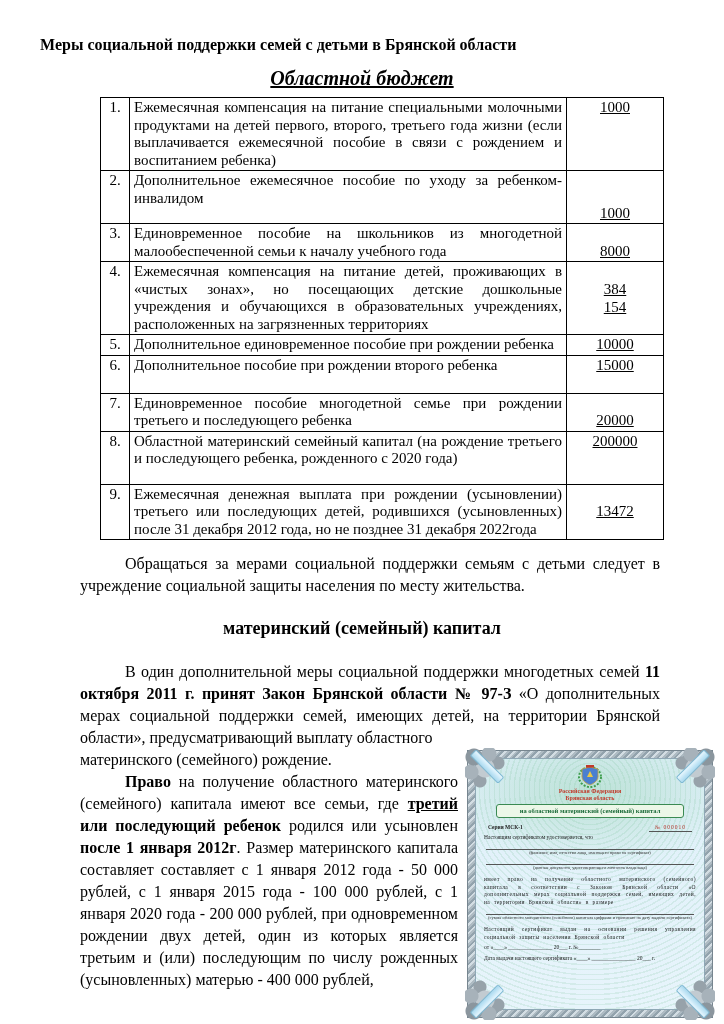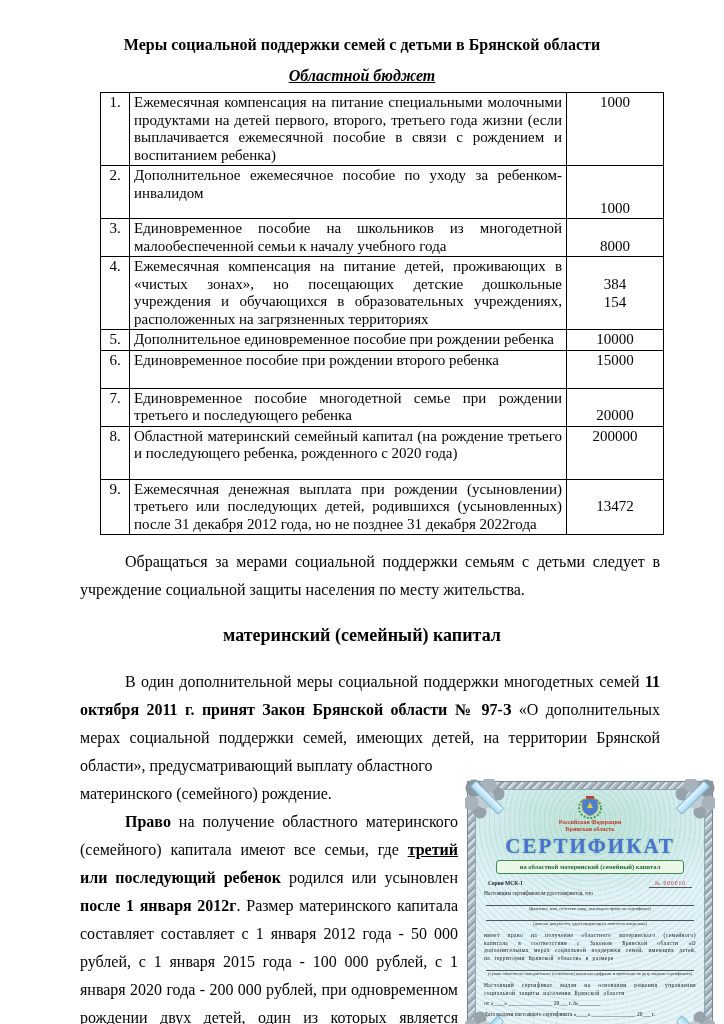--- a/index.html
+++ b/index.html
@@ -3,45 +3,45 @@
 <meta charset="utf-8">
 <style>
   html,body{margin:0;padding:0;background:#888;}
   .page{
     width:724px;height:1024px;background:#ffffff;margin:0 auto;
     font-family:"Liberation Serif","DejaVu Serif",serif;color:#000;
     position:relative;overflow:hidden;
   }
   
   .doc-title{
-    margin:36px 40px 0 40px;text-align:center;
+    margin:36px 40px 0 40px;text-align:left;
     font-size:16px;font-weight:bold;
   }
   .budget-subtitle{
     margin:13px 40px 0 40px;text-align:center;
-    font-size:16px;font-weight:bold;font-style:italic;text-decoration:underline;
+    font-size:20px;font-weight:bold;font-style:italic;text-decoration:underline;
   }
   
   table.benefits{
     border-collapse:collapse;margin:7px 0 0 100px;width:560px;
     font-size:15px;line-height:17.5px;table-layout:fixed;
   }
   table.benefits td{border:1px solid #000;padding:1px 4px;vertical-align:top;}
   td.num{width:20px;text-align:center;}
   td.desc{width:428px;text-align:justify;}
-  td.amt{width:88px;text-align:center;white-space:pre-line;}
+  td.amt{width:88px;text-align:center;white-space:pre-line;text-decoration:underline;}
   tr.r2 td.desc{height:50px;}
   tr.r2 td.amt,tr.r3 td.amt,tr.r7 td.amt{vertical-align:bottom;}
   tr.r4 td.amt{padding-top:19px;margin-left:20px;}
   tr.r6 td.desc{height:35px;}
   tr.r8 td.desc{height:50px;}
   tr.r9 td.amt{vertical-align:middle;}
   
   .body{
-    margin:0 64px 0 80px;font-size:16px;line-height:28px;text-align:justify;
+    margin:0 64px 0 80px;font-size:16px;line-height:22px;text-align:justify;
   }
   .ind{text-indent:45px;}
   .contact{margin-top:13px;}
   .memo-heading{
     margin:20px 40px 0 40px;text-align:center;font-size:18px;
     font-weight:bold;line-height:22px;
   }
   .law-par{margin-top:22px;}
   .u{text-decoration:underline;}
   
@@ -136,21 +136,21 @@
       <td class="amt">384
 154</td>
     </tr>
     <tr class="r5">
       <td class="num">5.</td>
       <td class="desc">Дополнительное единовременное пособие при рождении ребенка</td>
       <td class="amt">10000</td>
     </tr>
     <tr class="r6">
       <td class="num">6.</td>
-      <td class="desc">Единовременное пособие при рождении второго ребенка</td>
+      <td class="desc">Дополнительное пособие при рождении второго ребенка</td>
       <td class="amt">15000</td>
     </tr>
     <tr class="r7">
       <td class="num">7.</td>
       <td class="desc">Единовременное пособие многодетной семье при рождении третьего и последующего ребенка</td>
       <td class="amt">20000</td>
     </tr>
     <tr class="r8">
       <td class="num">8.</td>
       <td class="desc">Областной материнский семейный капитал (на рождение третьего и последующего ребенка, рожденного с 2020 года)</td>
@@ -181,21 +181,20 @@
       <div class="corner br"></div>
       <div class="cert-inner">
         <svg class="cert-arms" width="26" height="24" viewBox="0 0 26 24">
           <ellipse cx="13" cy="13" rx="11" ry="10" fill="none" stroke="#3f9e4f" stroke-width="2" stroke-dasharray="2 1.5"></ellipse>
           <path d="M13 3 L21 5 V13 C21 18 13 21 13 21 C13 21 5 18 5 13 V5 Z" fill="#4a7fd0" stroke="#c9a23a" stroke-width="0.8"></path>
           <path d="M13 7 L16 13 H10 Z" fill="#e8c84a"></path>
           <rect x="9" y="1" width="8" height="2.6" fill="#c03a2b"></rect>
         </svg>
         <div class="cert-country">Российская Федерация</div>
         <div class="cert-country">Брянская область</div>
-        <div class="cert-title">СЕРТИФИКАТ</div>
         <div class="cert-kind">на областной материнский (семейный) капитал</div>
         <div class="cert-series-row">
           <span class="cert-series">Серия МСК-1</span>
           <span class="cert-number">№ 000010</span>
         </div>
         <div class="cert-tiny">Настоящим сертификатом удостоверяется, что</div>
         <div class="fill"></div>
         <div class="caption">(фамилия, имя, отчество лица, имеющего право на сертификат)</div>
         <div class="fill"></div>
         <div class="caption">(данные документа, удостоверяющего личность владельца)</div>

